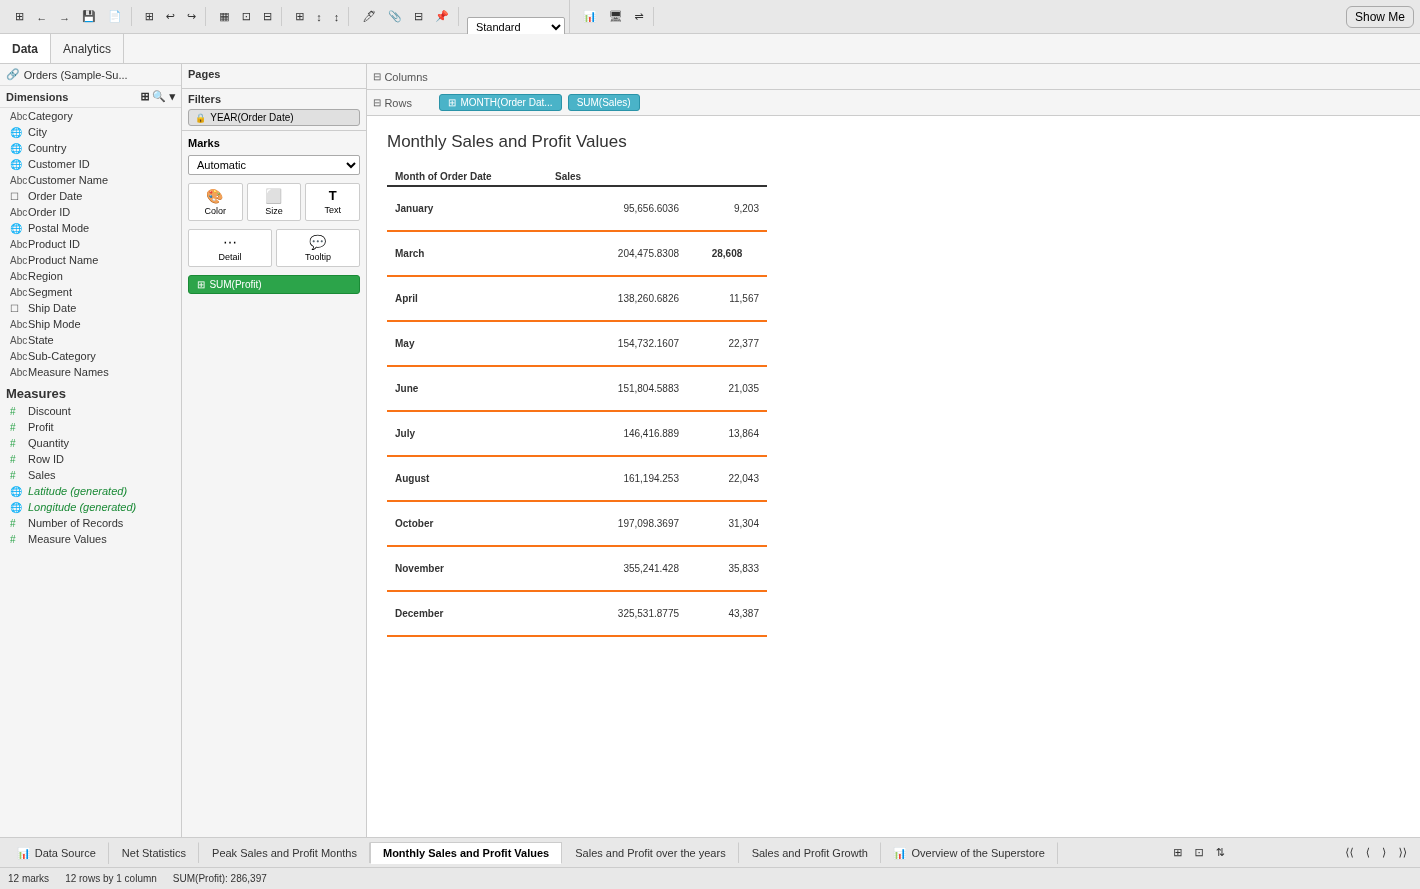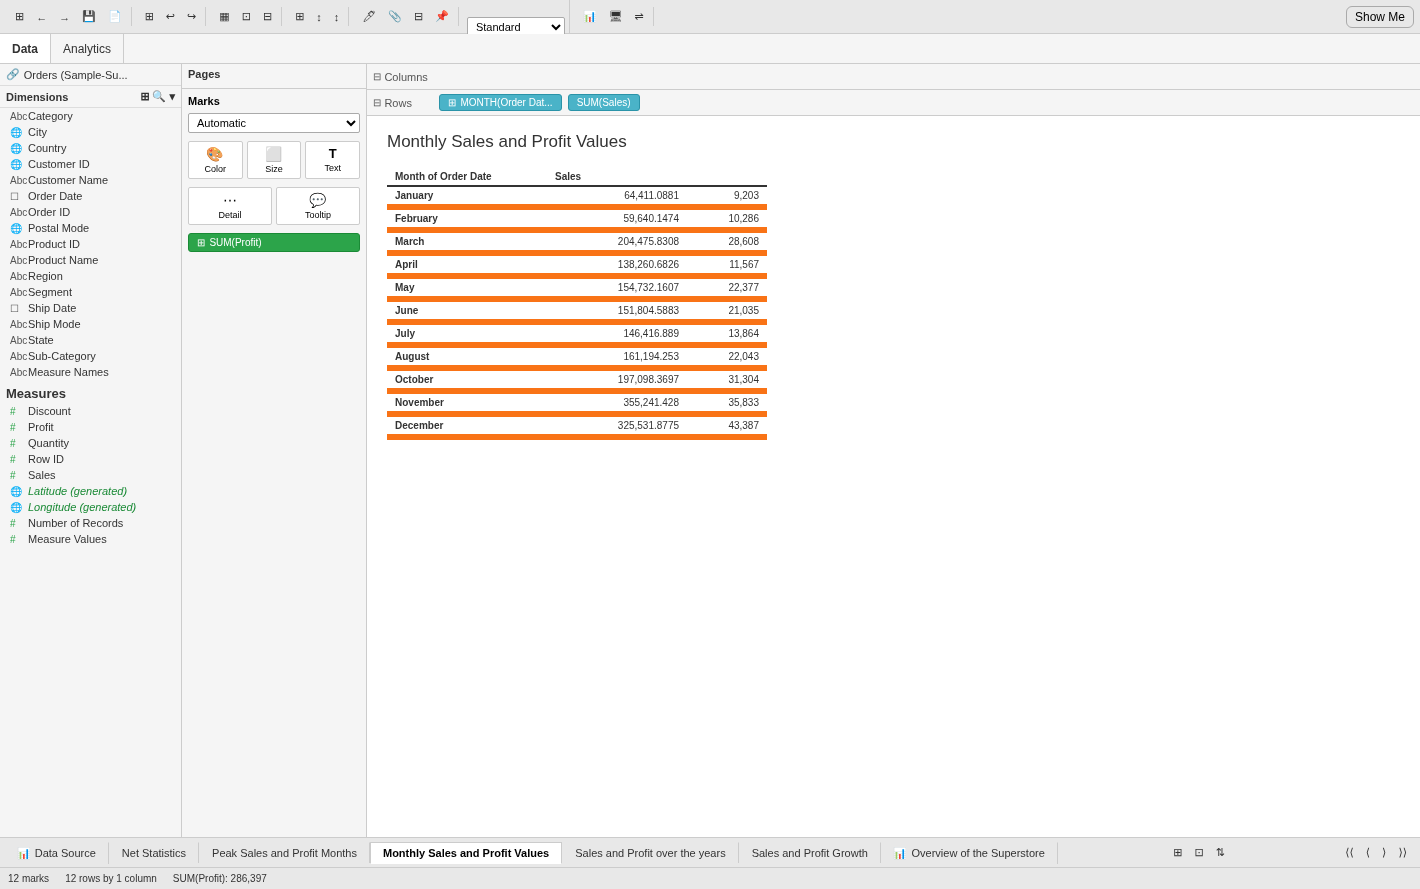--- a/index.html
+++ b/index.html
@@ -111,21 +111,21 @@
     
     .chart-area {
       flex: 1; background: #fff; overflow: auto; padding: 16px 20px;
     }
     .chart-title { font-size: 17px; font-weight: normal; color: #333; margin-bottom: 16px; }
     .data-table { border-collapse: collapse; font-size: 10px; }
     .data-table th {
       text-align: left; font-weight: bold; padding: 3px 8px; border-bottom: 2px solid #333;
       color: #333;
     }
-    .data-table td { padding: 3px 8px; border-bottom: 6px solid #f97316; color: #333; }
+    .data-table td { padding: 16px 8px; border-bottom: 2px solid #f97316; color: #333; }
     .col-month { width: 160px; }
     .col-sales { width: 140px; text-align: right; }
     .col-profit { width: 80px; text-align: right; }
 
     
     .bottom-tabs {
       display: flex; align-items: center; background: #e8e8e8; border-top: 1px solid #ccc;
       height: 30px; flex-shrink: 0; padding: 0 4px; gap: 0;
     }
     .bottom-tab {
@@ -351,20 +351,27 @@
   </div>
 
   <div class="center-columns">
 
     <div class="shelf-panel">
 
       <div class="shelf-section">
         <div class="shelf-title">Pages</div>
       </div>
 
+      <div class="shelf-section">
+        <div class="shelf-title">Filters</div>
+        <div class="filter-pill">
+          <span class="filter-lock">🔒</span>
+          <span>YEAR(Order Date)</span>
+        </div>
+      </div>
 
       <div class="marks-section">
         <div class="marks-title">Marks</div>
         <select class="marks-select">
           <option>Automatic</option>
           <option>Bar</option>
           <option>Line</option>
           <option>Area</option>
           <option>Circle</option>
           <option>Shape</option>
@@ -430,32 +437,27 @@
           <thead>
             <tr>
               <th class="col-month">Month of Order Date</th>
               <th class="col-sales">Sales</th>
               <th class="col-profit"></th>
             </tr>
           </thead>
           <tbody id="chart-tbody">
           <tr>
       <td style="font-weight:bold;">January</td>
-      <td style="text-align:right;">64,411.0881</td>
+      <td style="text-align:right;">95,656.6036</td>
       <td style="text-align:right;">9,203</td>
-    </tr>
-              <tr>
-      <td style="font-weight:bold;">February</td>
-      <td style="text-align:right;">59,640.1474</td>
-      <td style="text-align:right;">10,286</td>
     </tr>
               <tr>
       <td style="font-weight:bold;">March</td>
       <td style="text-align:right;">204,475.8308</td>
-      <td style="text-align:right;">28,608</td>
+      <td style="text-align:center;font-weight:bold;">28,608</td>
     </tr>
               <tr>
       <td style="font-weight:bold;">April</td>
       <td style="text-align:right;">138,260.6826</td>
       <td style="text-align:right;">11,567</td>
     </tr>
               <tr>
       <td style="font-weight:bold;">May</td>
       <td style="text-align:right;">154,732.1607</td>
       <td style="text-align:right;">22,377</td>

